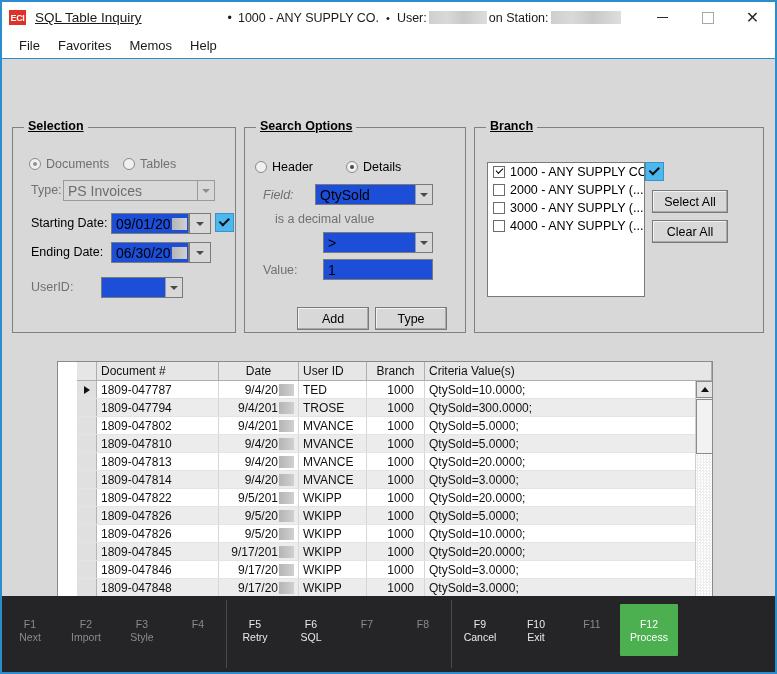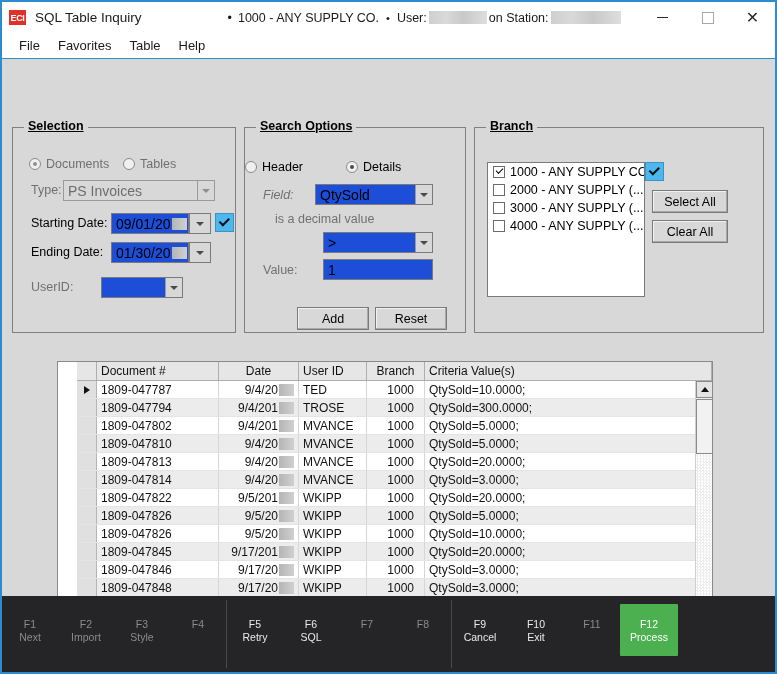--- a/index.html
+++ b/index.html
@@ -35,20 +35,21 @@
     letter-spacing: -0.3px;
     display: flex; align-items: center; justify-content: center;
     font-family: "Liberation Sans", sans-serif;
     flex: none;
   }
   .title-text {
     font-size: 13.5px;
     color: #1a1a1a;
     margin-left: 9px;
     white-space: nowrap;
+    text-decoration: underline;
   }
   .title-meta {
     font-size: 12.5px;
     color: #1a1a1a;
     white-space: nowrap;
     display: flex;
     align-items: center;
     margin-left: 86px;
   }
   .bullet { margin: 0 7px; font-size: 11px; }
@@ -441,21 +442,21 @@
     <div class="wincontrols">
       <div class="wc wc-min"></div>
       <div class="wc wc-max"></div>
       <div class="wc wc-close">✕</div>
     </div>
   </div>
 
   <div class="menubar">
     <div class="menuitem">File</div>
     <div class="menuitem">Favorites</div>
-    <div class="menuitem">Table</div>
+    <div class="menuitem">Memos</div>
     <div class="menuitem">Help</div>
   </div>
 
   <div class="client">
 
     <div class="group" id="grp-selection">
       <div class="group-title">Selection</div>
 
       <div class="radio disabled" style="left:16px; top:29px;">
         <span class="rdot on disabled"></span>
@@ -486,21 +487,21 @@
             <span class="caret-down"></span>
           </span>
       </div>
       <div class="checkbtn" style="left:202px; top:85px;">
         <span class="tick"></span>
       </div>
 
       <div class="lbl" style="left:18px; top:117px;">Ending Date:</div>
       <div class="field" style="left:98px; top:114px; width:78px;">
         <span class="val">
-            <span>01/30/20</span>
+            <span>06/30/20</span>
             <span class="datemask"></span>
           </span>
       </div>
       <div class="field" style="left:176px; top:114px; width:22px; padding:0;">
         <span class="combo-btn" style="width:20px;border-left:none;">
             <span class="caret-down"></span>
           </span>
       </div>
 
       <div class="lbl dim" style="left:18px; top:152px;">UserID:</div>
@@ -508,21 +509,21 @@
         <span class="val"></span>
         <span class="combo-btn">
             <span class="caret-down"></span>
           </span>
       </div>
     </div>
 
     <div class="group" id="grp-search">
       <div class="group-title">Search Options</div>
 
-      <div class="radio enabled" style="left:0; top:32px;">
+      <div class="radio enabled" style="left:10px; top:32px;">
         <span class="rdot"></span>
         <span>Header</span>
       </div>
       <div class="radio enabled" style="left:101px; top:32px;">
         <span class="rdot on"></span>
         <span>Details</span>
       </div>
 
       <div class="lbl dim" style="left:18px; top:60px;font-style:italic;">Field:</div>
       <div class="field" style="left:70px; top:56px; width:118px;">
@@ -540,21 +541,21 @@
             <span class="caret-down"></span>
           </span>
       </div>
 
       <div class="lbl dim" style="left:18px; top:135px;">Value:</div>
       <div class="field" style="left:78px; top:131px; width:110px;">
         <span class="val">1</span>
       </div>
 
       <div class="btn" style="left:52px; top:179px; width:72px;">Add</div>
-      <div class="btn" style="left:130px; top:179px; width:72px;">Reset</div>
+      <div class="btn" style="left:130px; top:179px; width:72px;">Type</div>
     </div>
 
     <div class="group" id="grp-branch">
       <div class="group-title">Branch</div>
 
       <div class="listbox" style="left:12px; top:34px; width:158px; height:135px;">
         <div class="lrow">
           <span class="cbox on"></span>
           <span>1000 - ANY SUPPLY CO.</span>
         </div>

